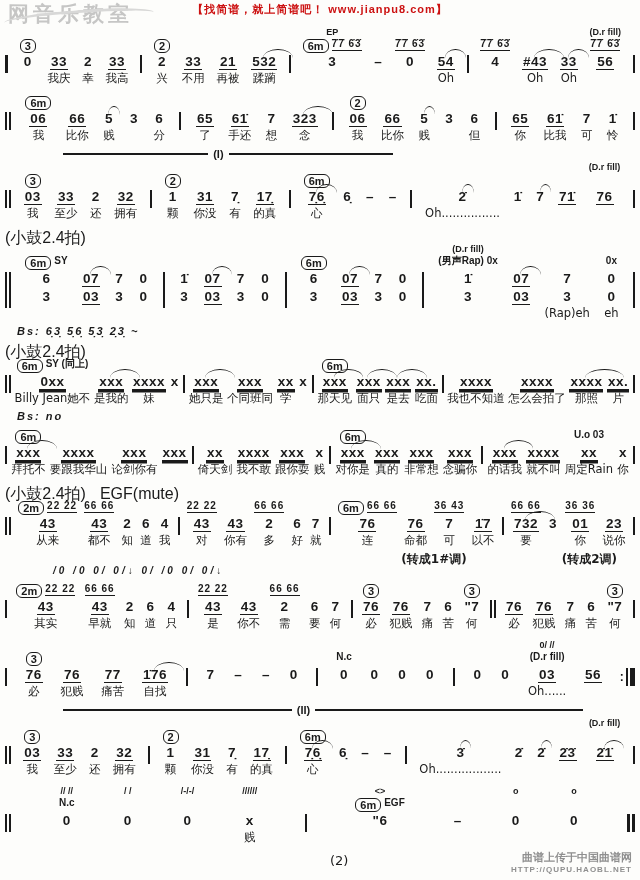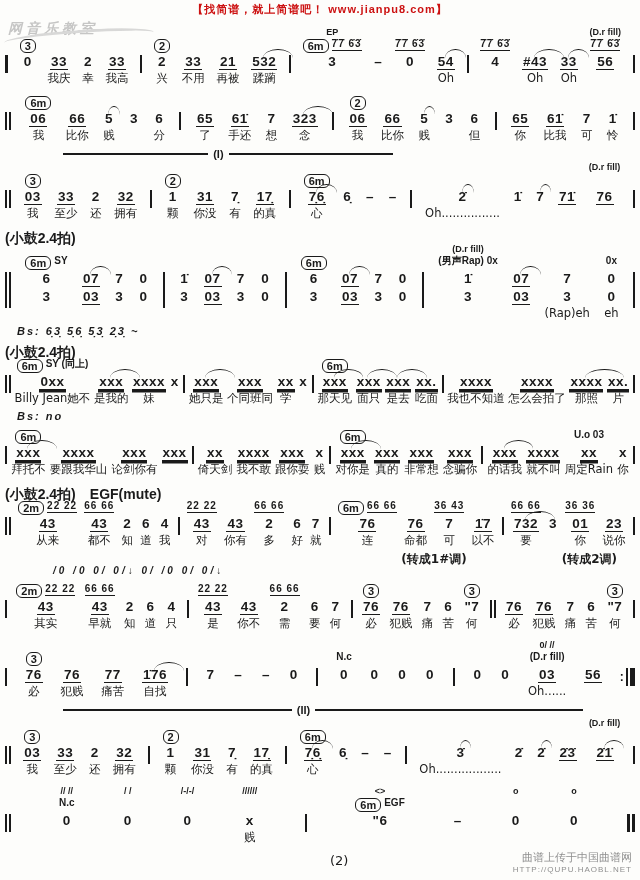--- a/index.html
+++ b/index.html
@@ -3,30 +3,30 @@
 <meta charset="utf-8">
 <style>
   html,body{margin:0;padding:0;}
   body{
     width:640px;height:880px;background:#fdfdfb;color:#1a1a1a;
     font-family:"Liberation Sans",sans-serif;overflow:hidden;position:relative;
   }
   .header{position:relative;height:24px;padding:2px 4px 0;text-align:center;}
   .promo{color:#cc1111;font-weight:bold;font-size:11px;letter-spacing:1px;}
   .watermark{
-    position:absolute;top:20px;left:8px;color:#9a9a9a;opacity:.55;
-    font-size:14px;font-weight:bold;letter-spacing:4px;z-index:0;pointer-events:none;font-style:italic;
+    position:absolute;top:0;left:8px;color:#9a9a9a;opacity:.55;
+    font-size:21px;font-weight:bold;letter-spacing:4px;z-index:0;pointer-events:none;
   }
   .watermark::before{
     content:"";position:absolute;left:-4px;top:10px;width:150px;height:12px;
     border-top:3px solid #bbb;border-radius:50%;transform:rotate(-4deg);
   }
   #score{position:relative;z-index:1;padding:2px 5px 0;}
   .system{margin:0 0 7px 0;}
-  .pre-row{height:13px;font-size:14px;font-weight:bold;line-height:12px;margin-top:8px;}
+  .pre-row{height:13px;font-size:16px;font-weight:normal;line-height:12px;margin-top:8px;}
   .pre-row span{margin-right:14px;}
   .volta{position:relative;height:8px;margin-left:58px;width:330px;border-top:2px solid #1a1a1a;}
   .volta.w2{width:520px;}
   .volta-label{position:absolute;top:-7px;left:44%;background:#fdfdfb;padding:0 5px;font-size:11px;font-weight:bold;}
   .note-row{display:flex;justify-content:space-between;align-items:flex-end;}
   .cell{display:flex;flex-direction:column;align-items:center;flex:0 0 auto;}
   .slot{line-height:1;text-align:center;}
   .sa2{height:11px;font-size:9px;font-weight:bold;white-space:nowrap;font-style:normal;}
   .stop{height:16px;font-size:10px;font-weight:bold;white-space:nowrap;display:flex;align-items:flex-start;gap:3px;justify-content:center;}
   .chord-box{border:1.5px solid #1a1a1a;border-radius:6px;padding:0 4px;font-size:11px;font-weight:bold;line-height:12px;display:inline-block;}
@@ -43,21 +43,21 @@
   .slyr{height:16px;font-size:11.5px;white-space:nowrap;font-family:"DejaVu Sans",sans-serif;}
   .bass-line{font-size:11px;font-weight:bold;font-style:italic;letter-spacing:2px;margin:1px 0 0 12px;height:13px;line-height:12px;}
   .post-labels{display:flex;justify-content:flex-end;gap:95px;font-size:12px;font-weight:bold;padding-right:18px;height:14px;font-family:"DejaVu Sans",sans-serif;}
   .post2{font-size:10px;font-style:italic;font-weight:bold;letter-spacing:3px;height:12px;padding-left:48px;}
   .barwrap{display:inline-flex;gap:2px;align-items:stretch;}
   .bl{display:inline-block;background:#1a1a1a;}
   .w2px{width:2px;}.w3px{width:3px;}.w5px{width:5px;}
   .rdots{font-weight:bold;font-size:12px;align-self:center;line-height:1;}
   .footer{position:absolute;bottom:4px;left:0;width:640px;height:30px;}
   .page-num{position:absolute;left:330px;bottom:8px;font-size:13px;font-family:"DejaVu Sans",sans-serif;}
-  .credit{position:absolute;right:8px;bottom:2px;text-align:right;color:#8f8f8f;font-weight:normal;}
+  .credit{position:absolute;right:8px;bottom:2px;text-align:right;color:#8f8f8f;font-weight:bold;}
   .credit-cn{font-size:11px;font-family:"DejaVu Sans",sans-serif;}
   .credit-url{font-size:8px;letter-spacing:1px;}
 </style>
 </head>
 <body>
 
 <div class="header">
   <div class="promo">【找简谱，就上简谱吧！ www.jianpu8.com】</div>
 </div>
 <div class="watermark">网音乐教室</div>

